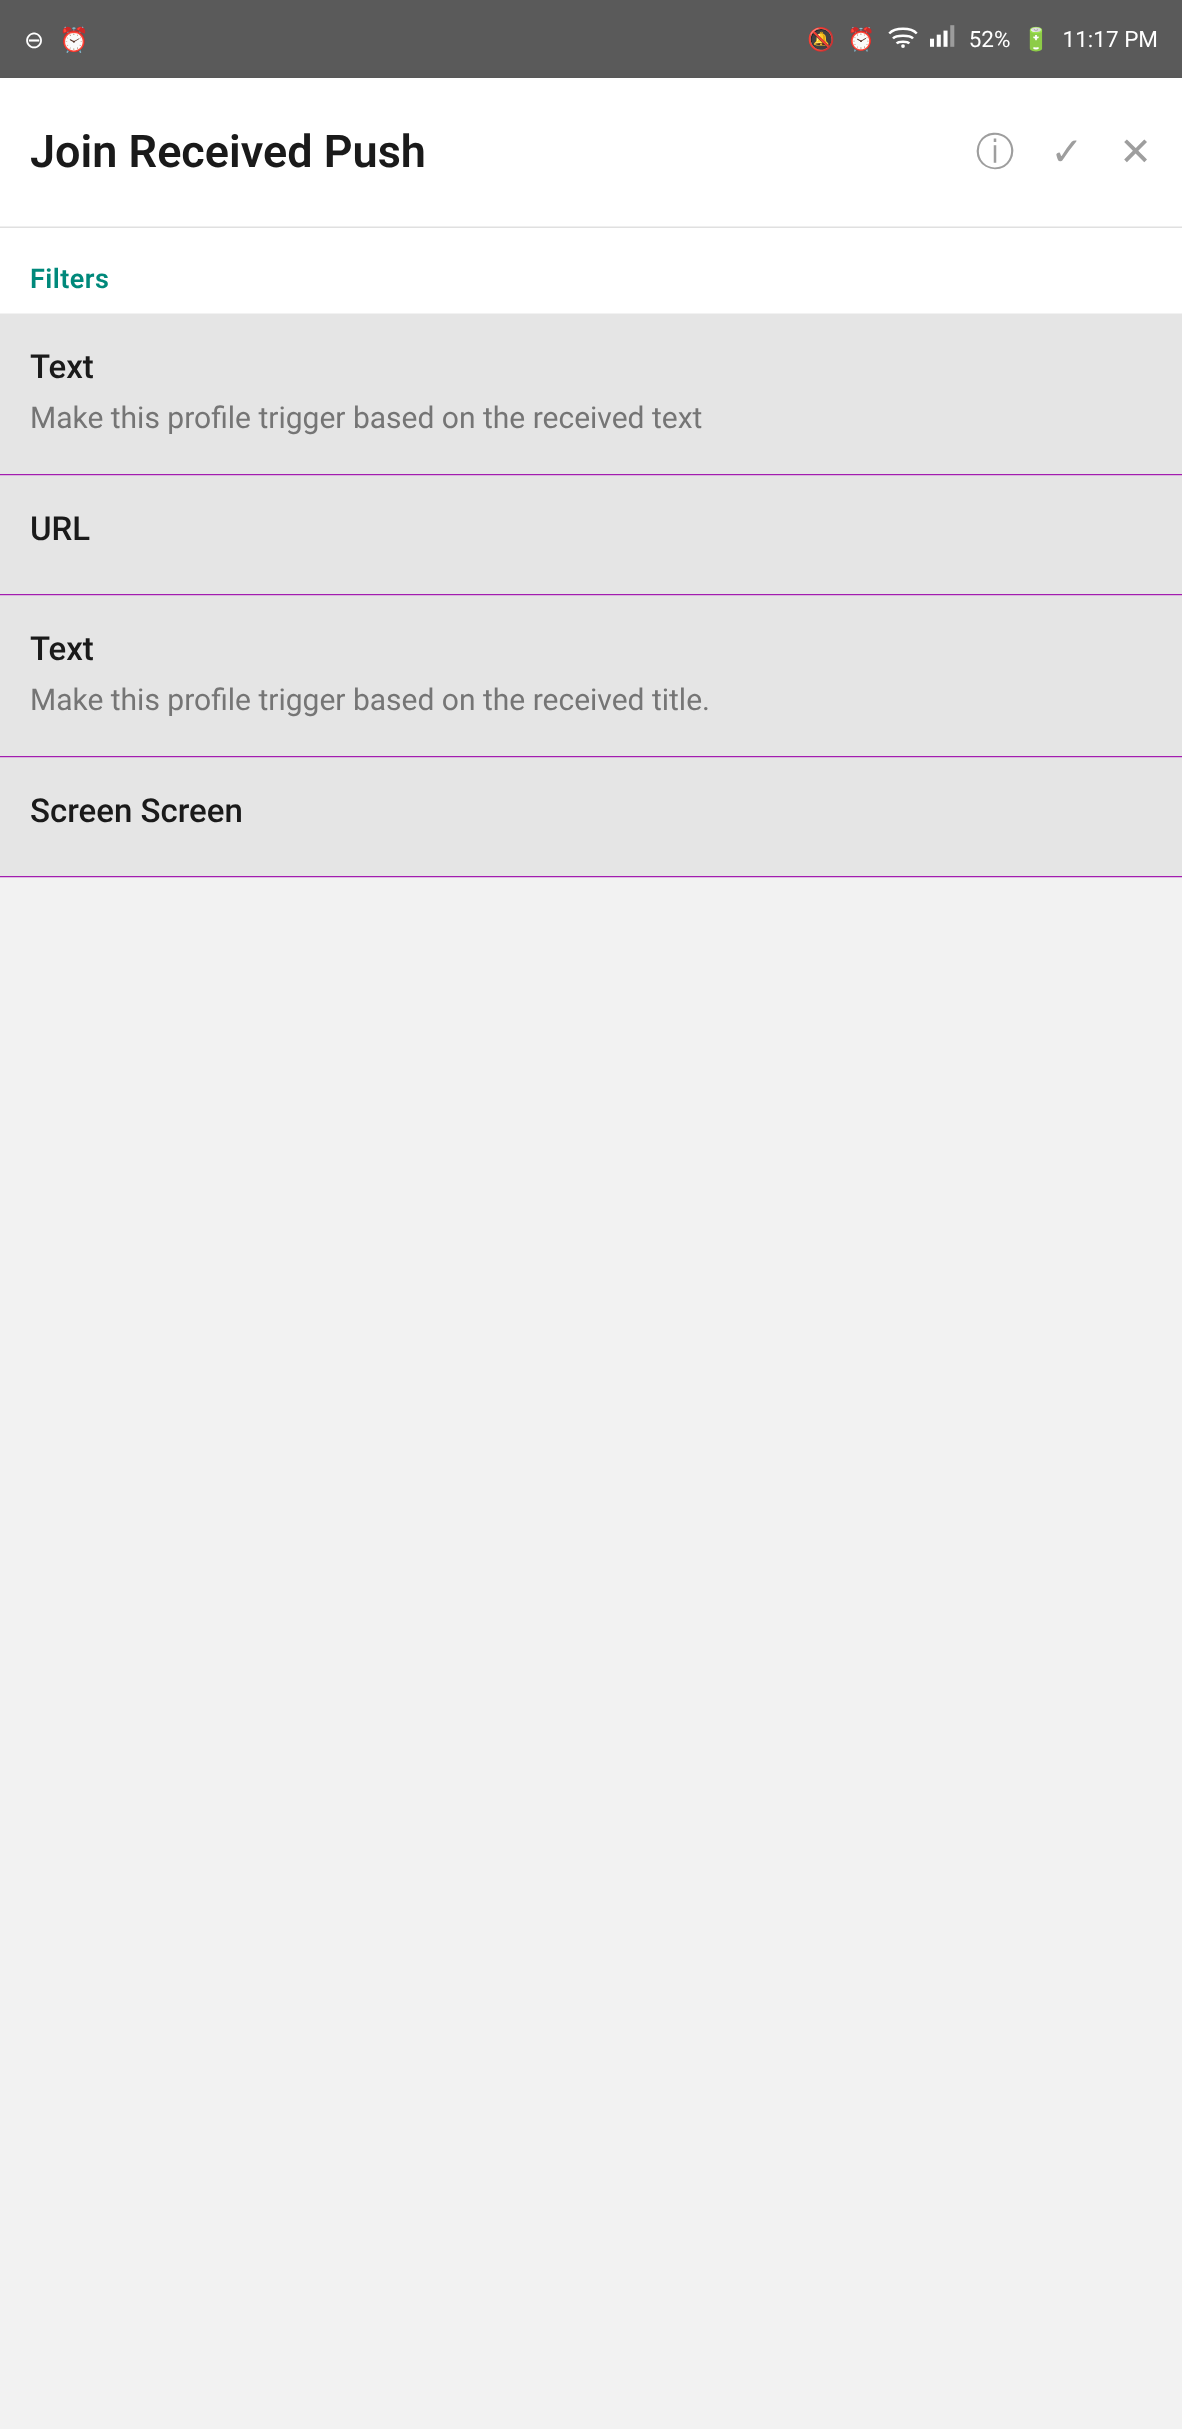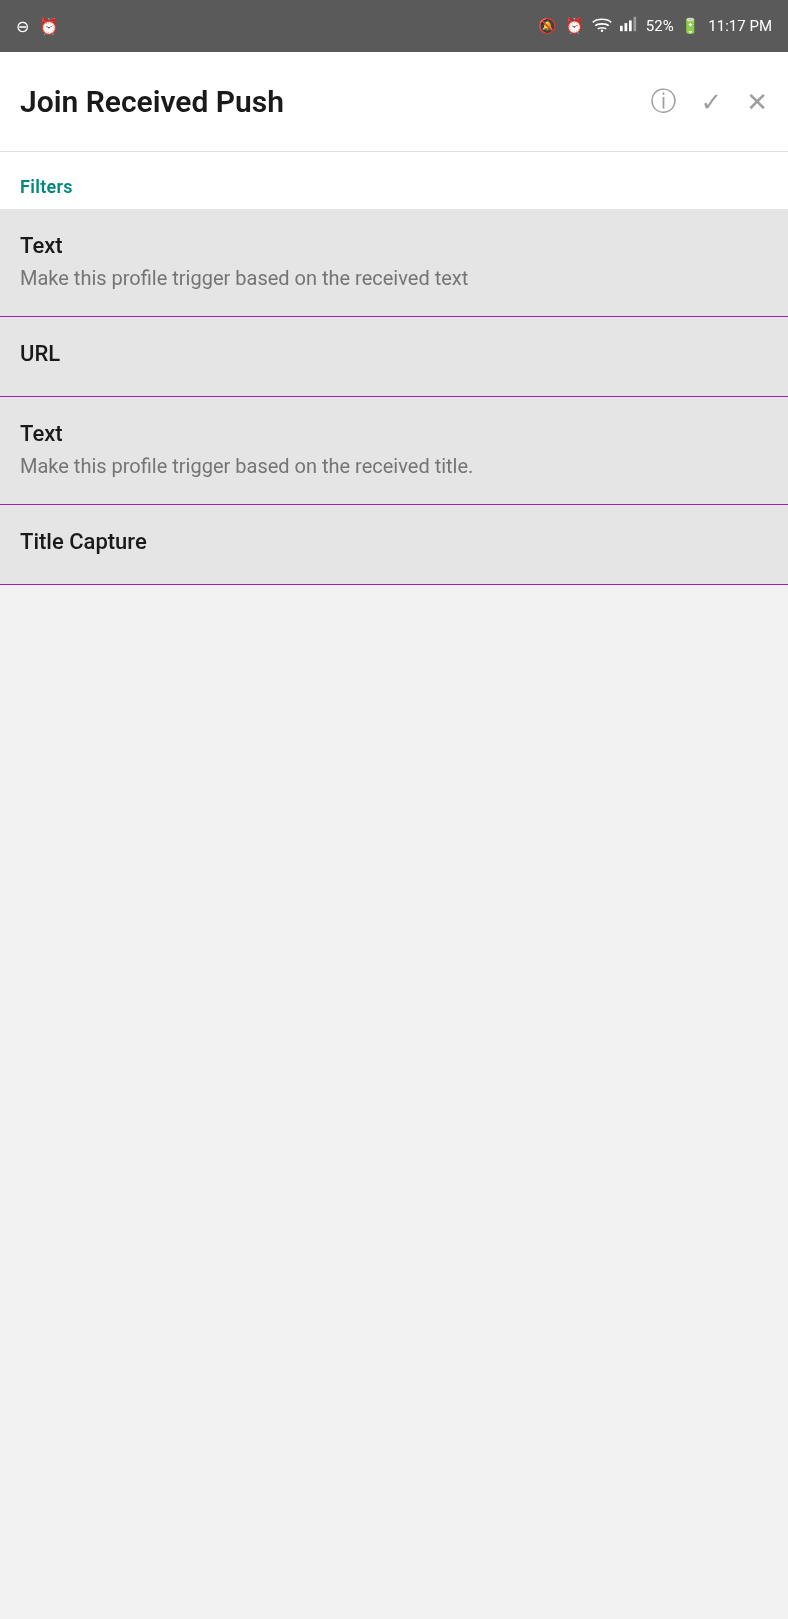--- a/index.html
+++ b/index.html
@@ -179,18 +179,18 @@
   <div class="filter-item">
     <div class="filter-item-title">URL</div>
   </div>
 
   <div class="filter-item">
     <div class="filter-item-title">Text</div>
     <div class="filter-item-desc">Make this profile trigger based on the received title.</div>
   </div>
 
   <div class="filter-item">
-    <div class="filter-item-title">Title Capture</div>
+    <div class="filter-item-title">Screen Screen</div>
   </div>
 
 </div>
 
 <div class="empty-area"></div>
 
 </body></html>

